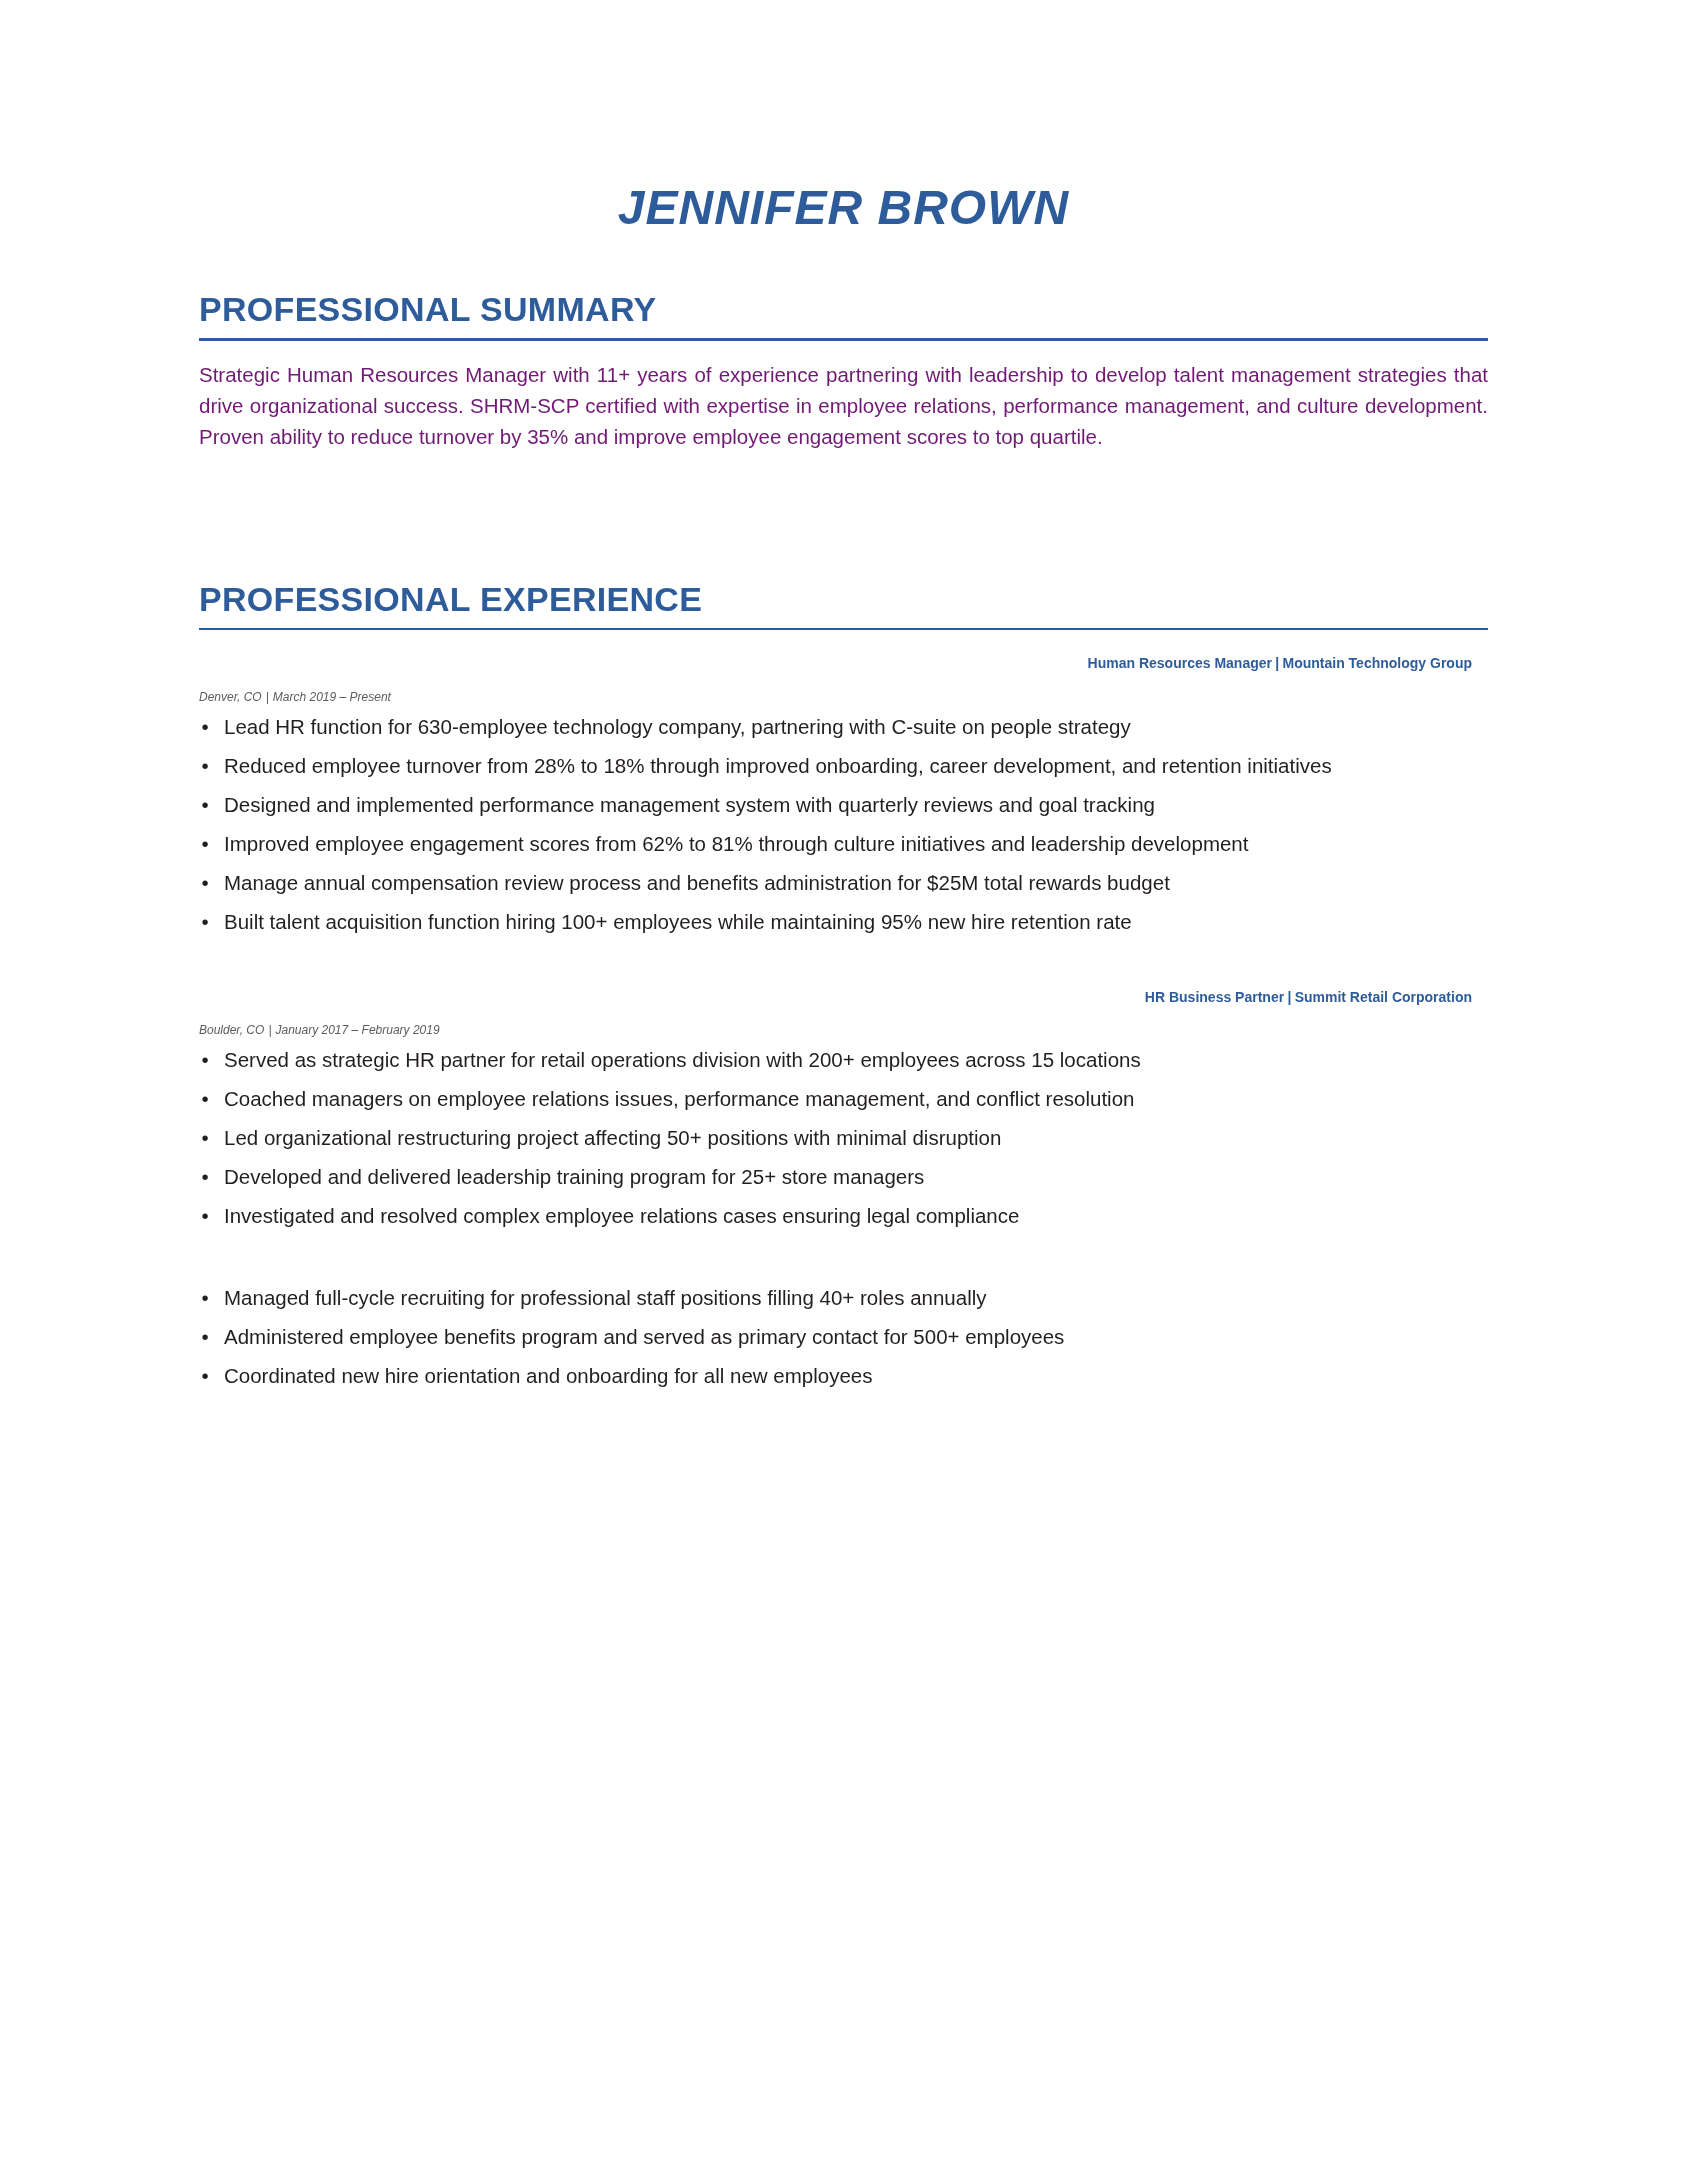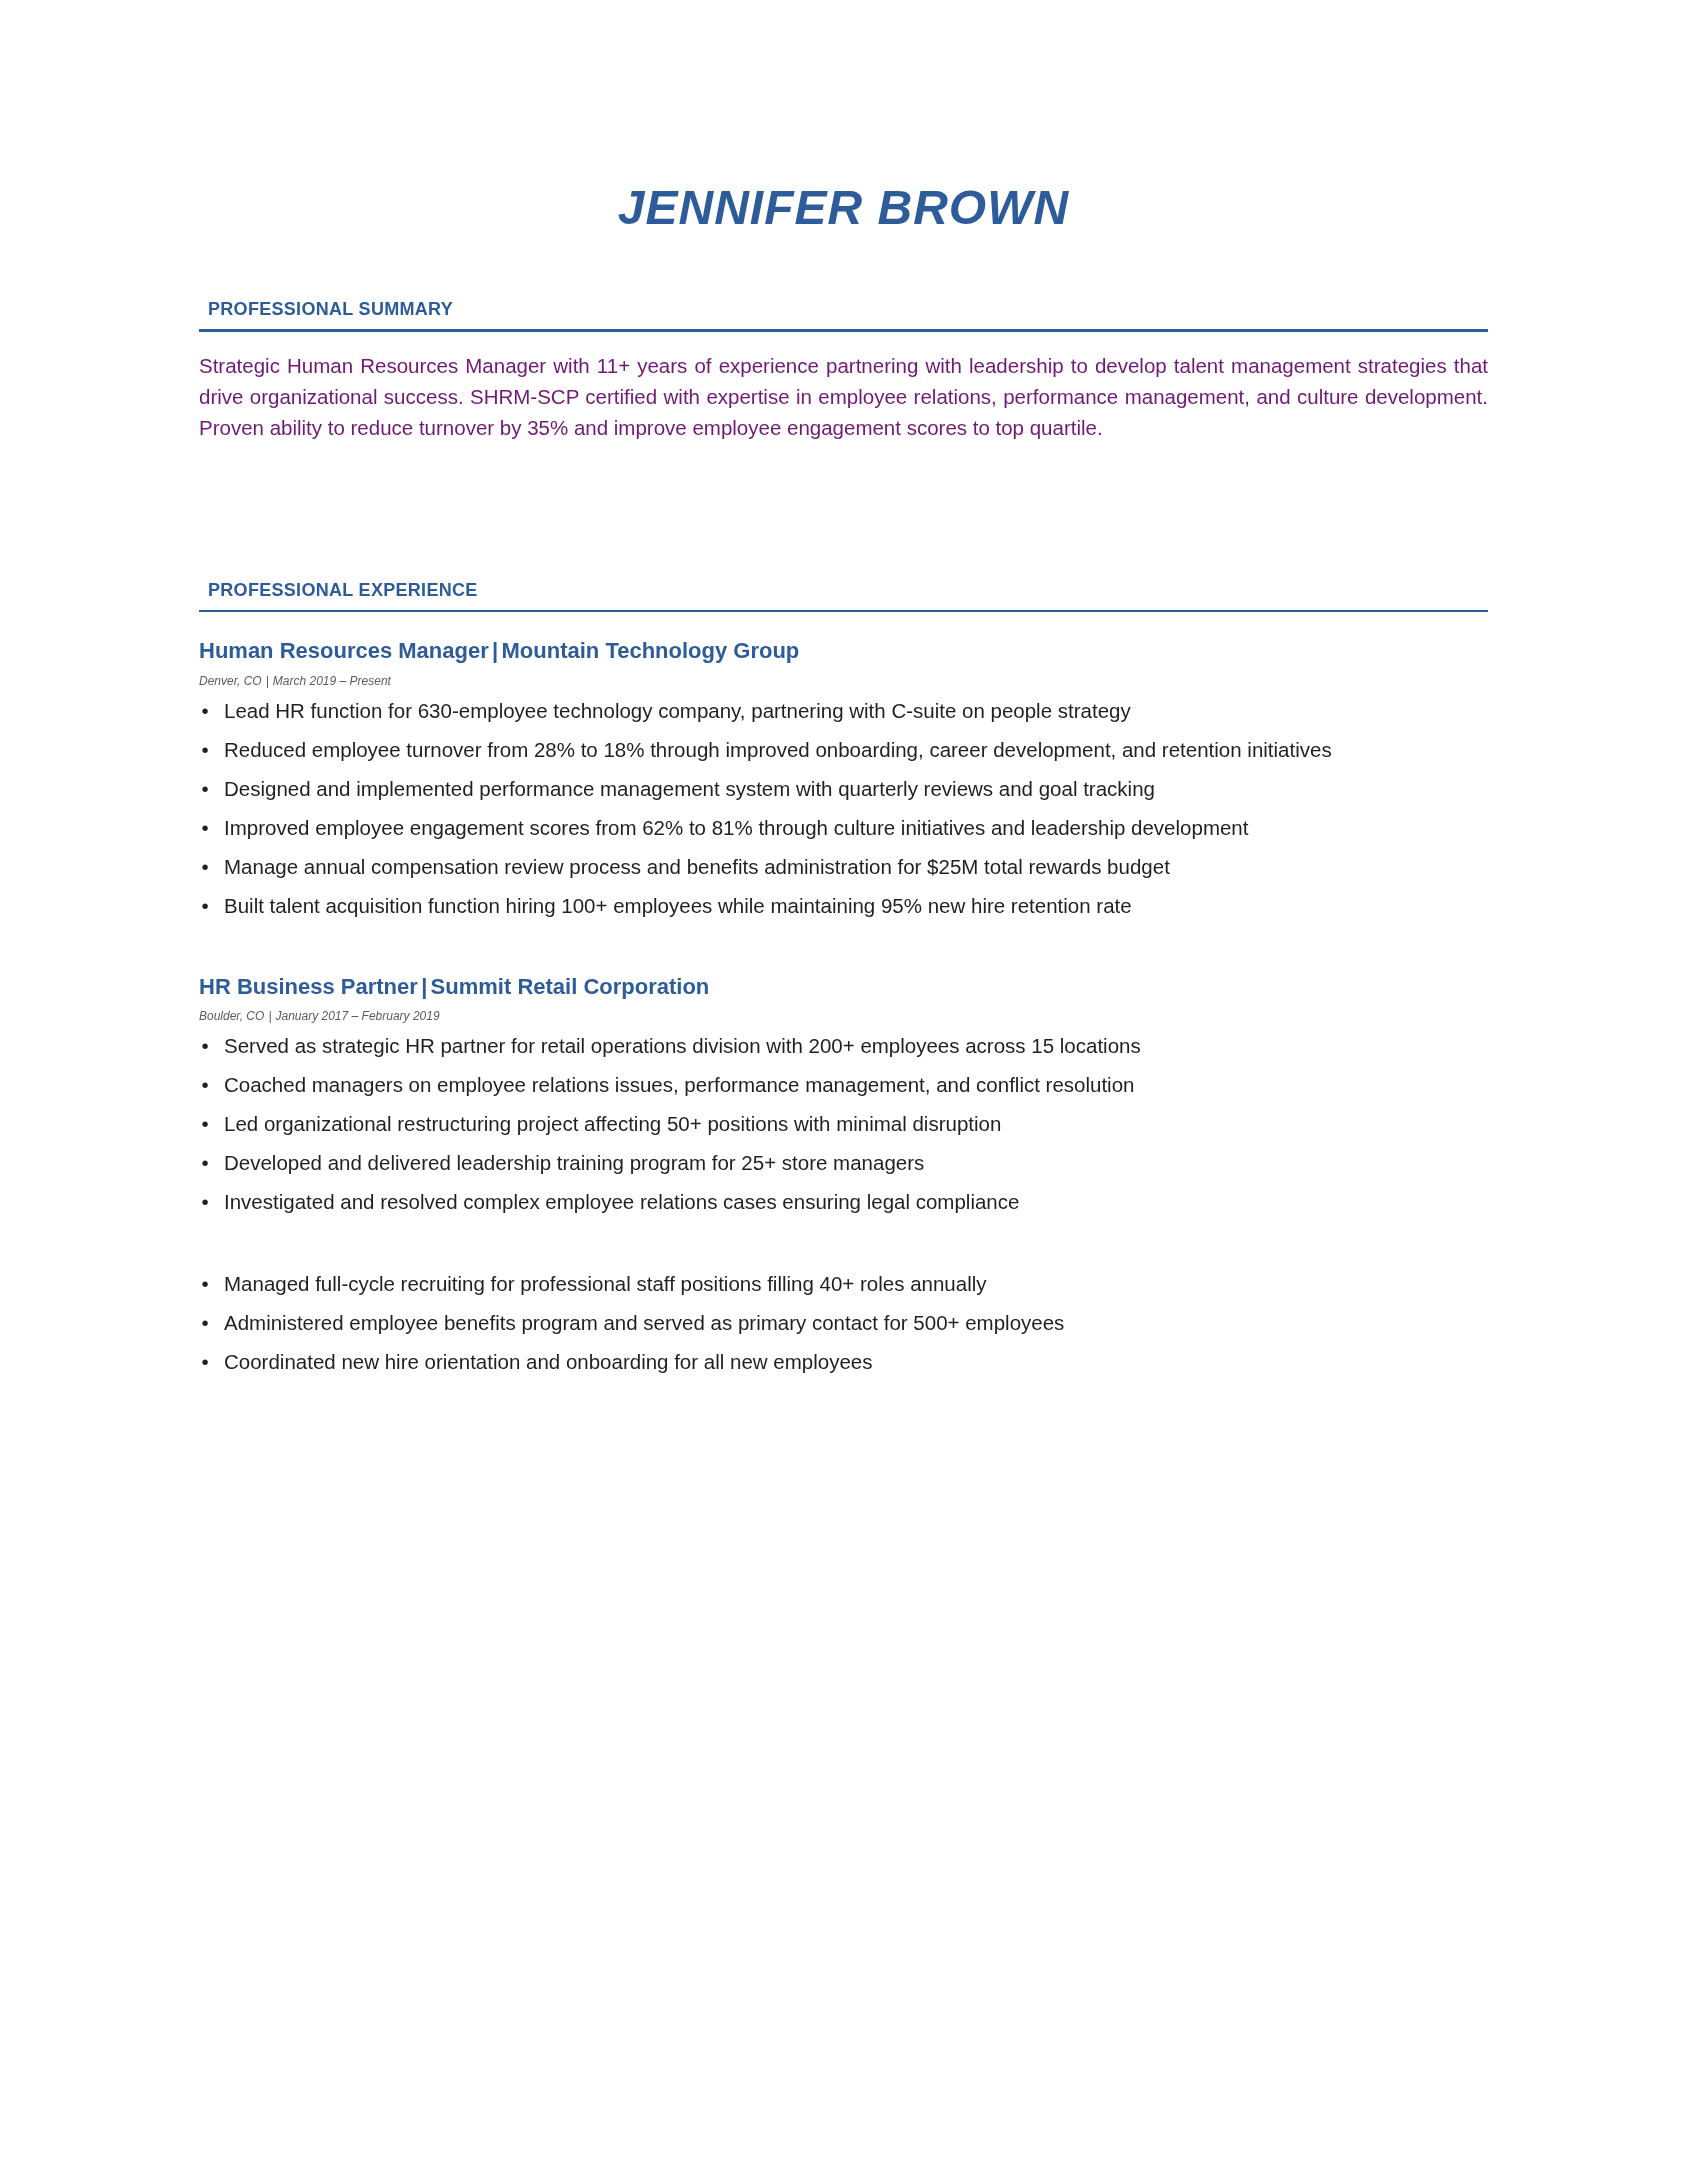--- a/index.html
+++ b/index.html
@@ -60,26 +60,26 @@
 
   
   .section {
     margin-top: 0;
   }
 
   .section-summary { padding-top: 57px; }
   .section-experience { padding-top: 107px; }
 
   .section-title {
-    font-size: 18px;
+    font-size: 34px;
     font-weight: bold;
     color: #2e5c9a;
     letter-spacing: 0.3px;
     line-height: 1.15;
-    margin: 9px;
+    margin: 0;
   }
 
   .section-rule {
     height: 2.6px;
     background: #2e5c9a;
     margin-top: 8.6px;
     width: 100%;
   }
 
   .summary-text {
@@ -93,25 +93,26 @@
 
   
   .job {
     margin-top: 25px;
   }
   .job + .job {
     margin-top: 52px;
   }
 
   .job-title {
-    font-size: 22px;
+    font-size: 14px;
     font-weight: bold;
     color: #2e5c9a;
     line-height: 1.25;
-    margin: 0;
+    margin: 16px;
+    text-align: right;
   }
 
   .job-pipe {
     font-weight: bold;
     color: #2e5c9a;
     padding: 0 3.3px;
   }
 
   .job-meta {
     font-size: 12px;

